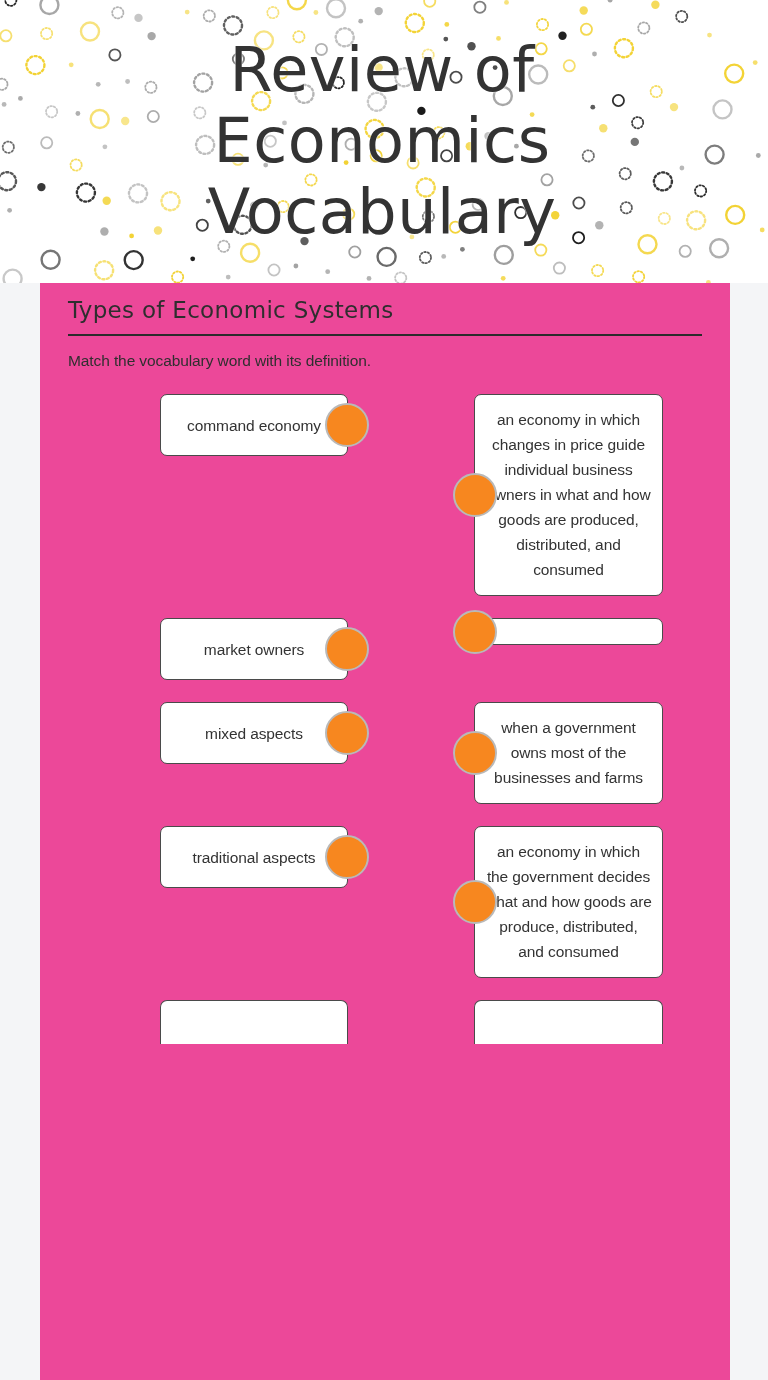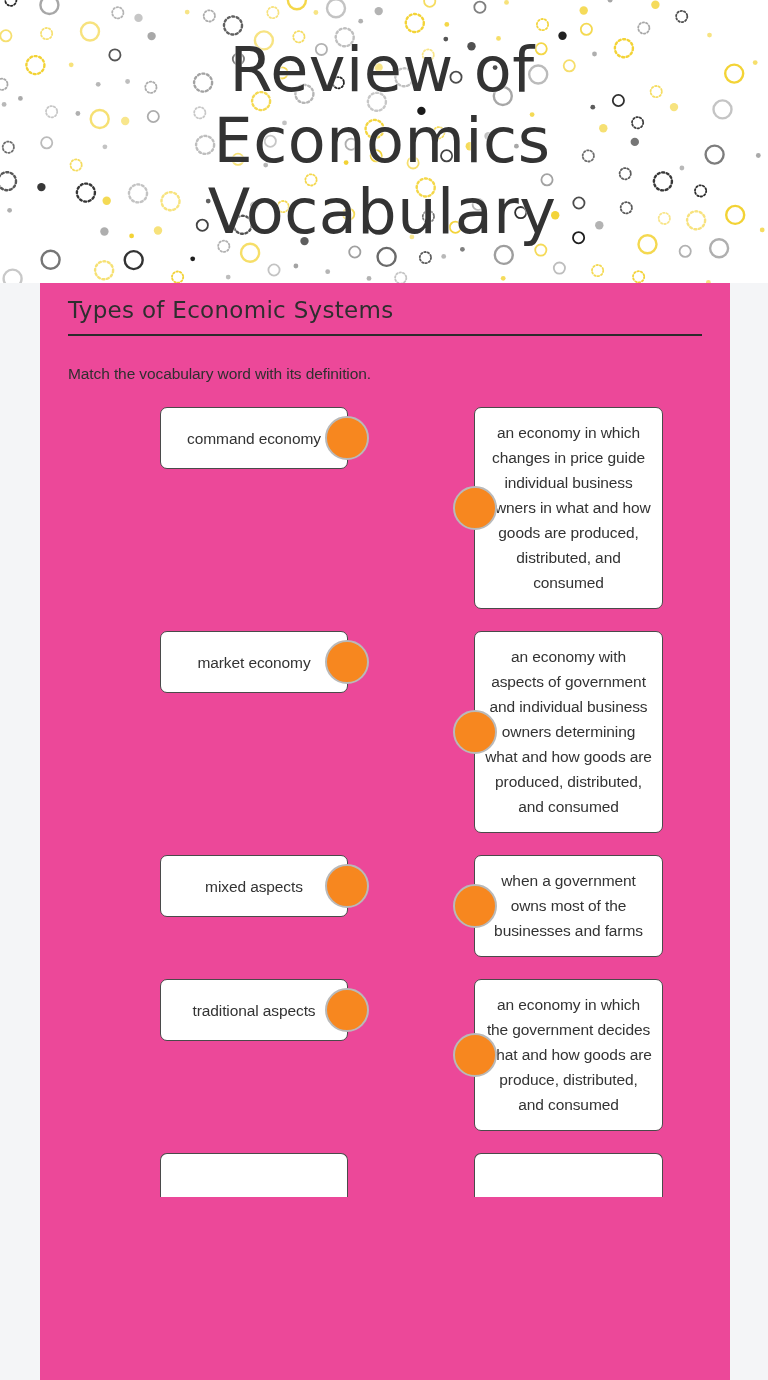--- a/index.html
+++ b/index.html
@@ -78,21 +78,21 @@
     height: 2px;
     background: #2b2b2b;
     width: 634px;
     margin-top: 9px;
   }
 
   .instructions {
     font-size: 15.5px;
     line-height: 22px;
     color: #2f2f2f;
-    margin-top: 27px;
+    margin-top: 14px;
     letter-spacing: -0.1px;
   }
 
   
   .match-list {
     margin-top: 22px;
   }
 
   .match-row {
     position: relative;
@@ -378,27 +378,26 @@
           <div class="card card-def">
             <span>an economy in which changes in price guide individual business owners in what and how goods are produced, distributed, and consumed</span>
             <span class="dot dot-left"></span>
           </div>
         </div>
       </div>
 
       <div class="match-row">
         <div class="col-term">
           <div class="card card-term">
-            <span>market economy</span>
+            <span>market owners</span>
             <span class="dot dot-right"></span>
           </div>
         </div>
         <div class="col-def">
           <div class="card card-def">
-            <span>an economy with aspects of government and individual business owners determining what and how goods are produced, distributed, and consumed</span>
             <span class="dot dot-left"></span>
           </div>
         </div>
       </div>
 
       <div class="match-row">
         <div class="col-term">
           <div class="card card-term">
             <span>mixed aspects</span>
             <span class="dot dot-right"></span>

